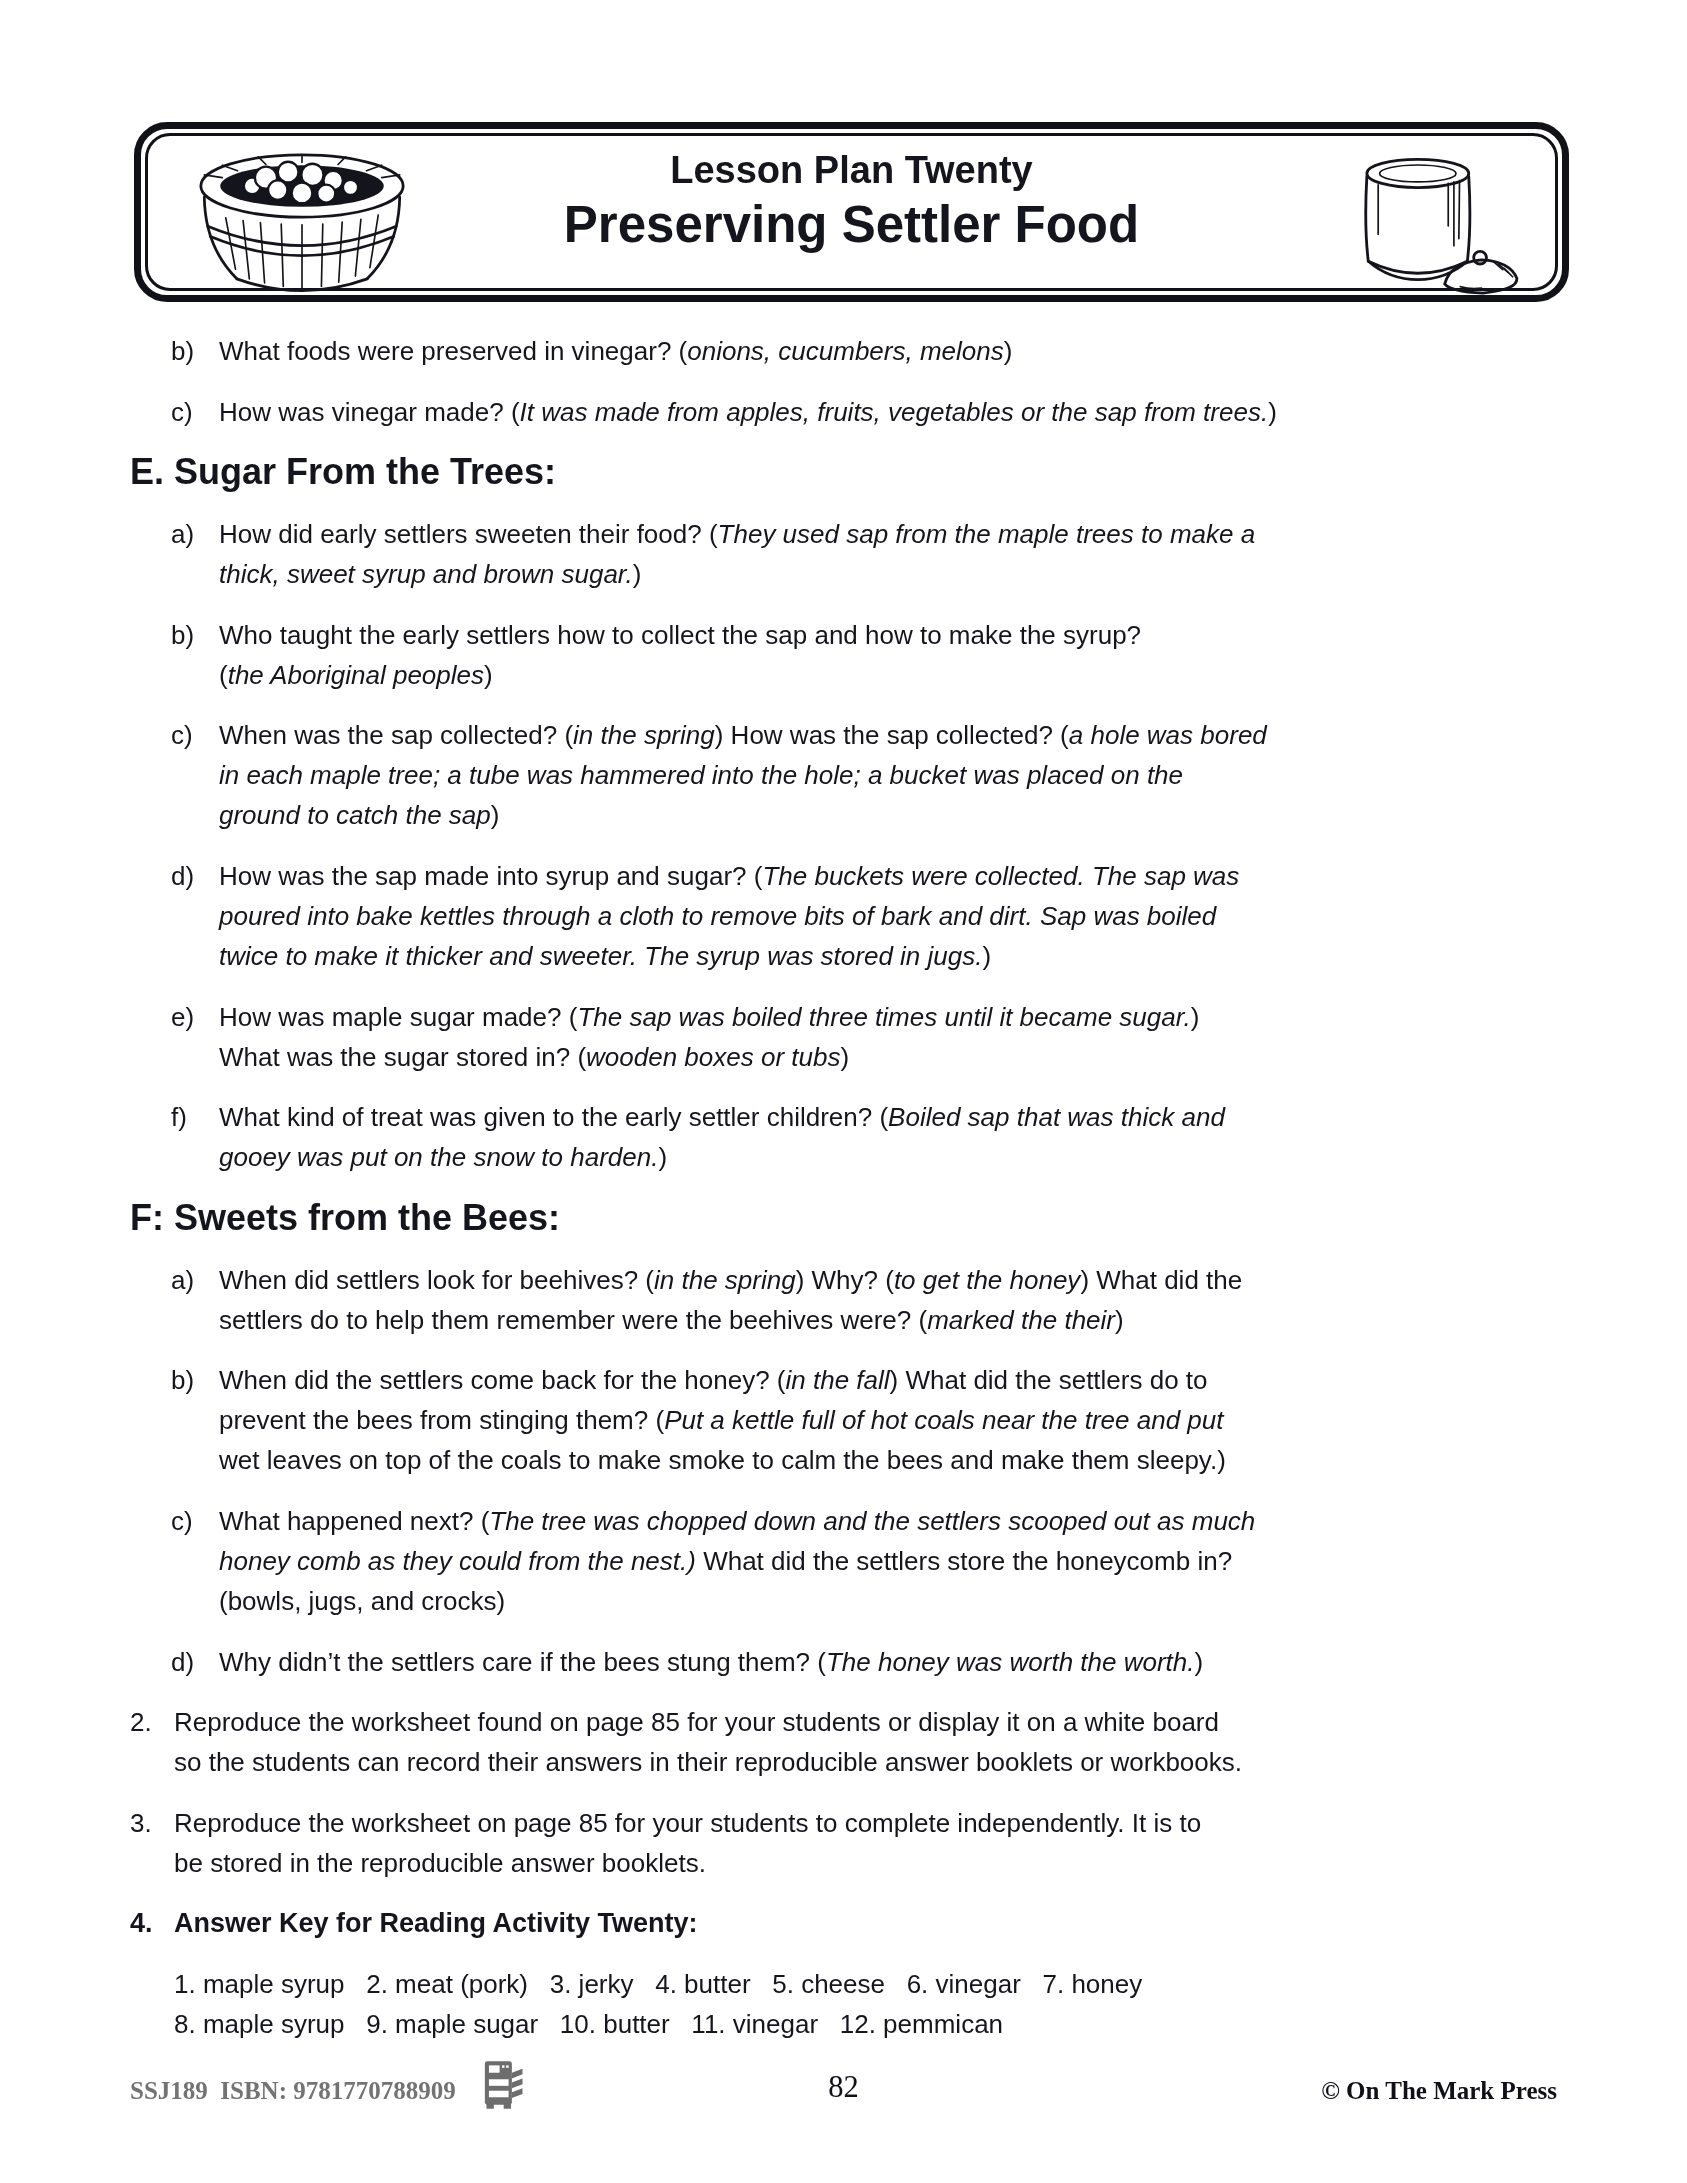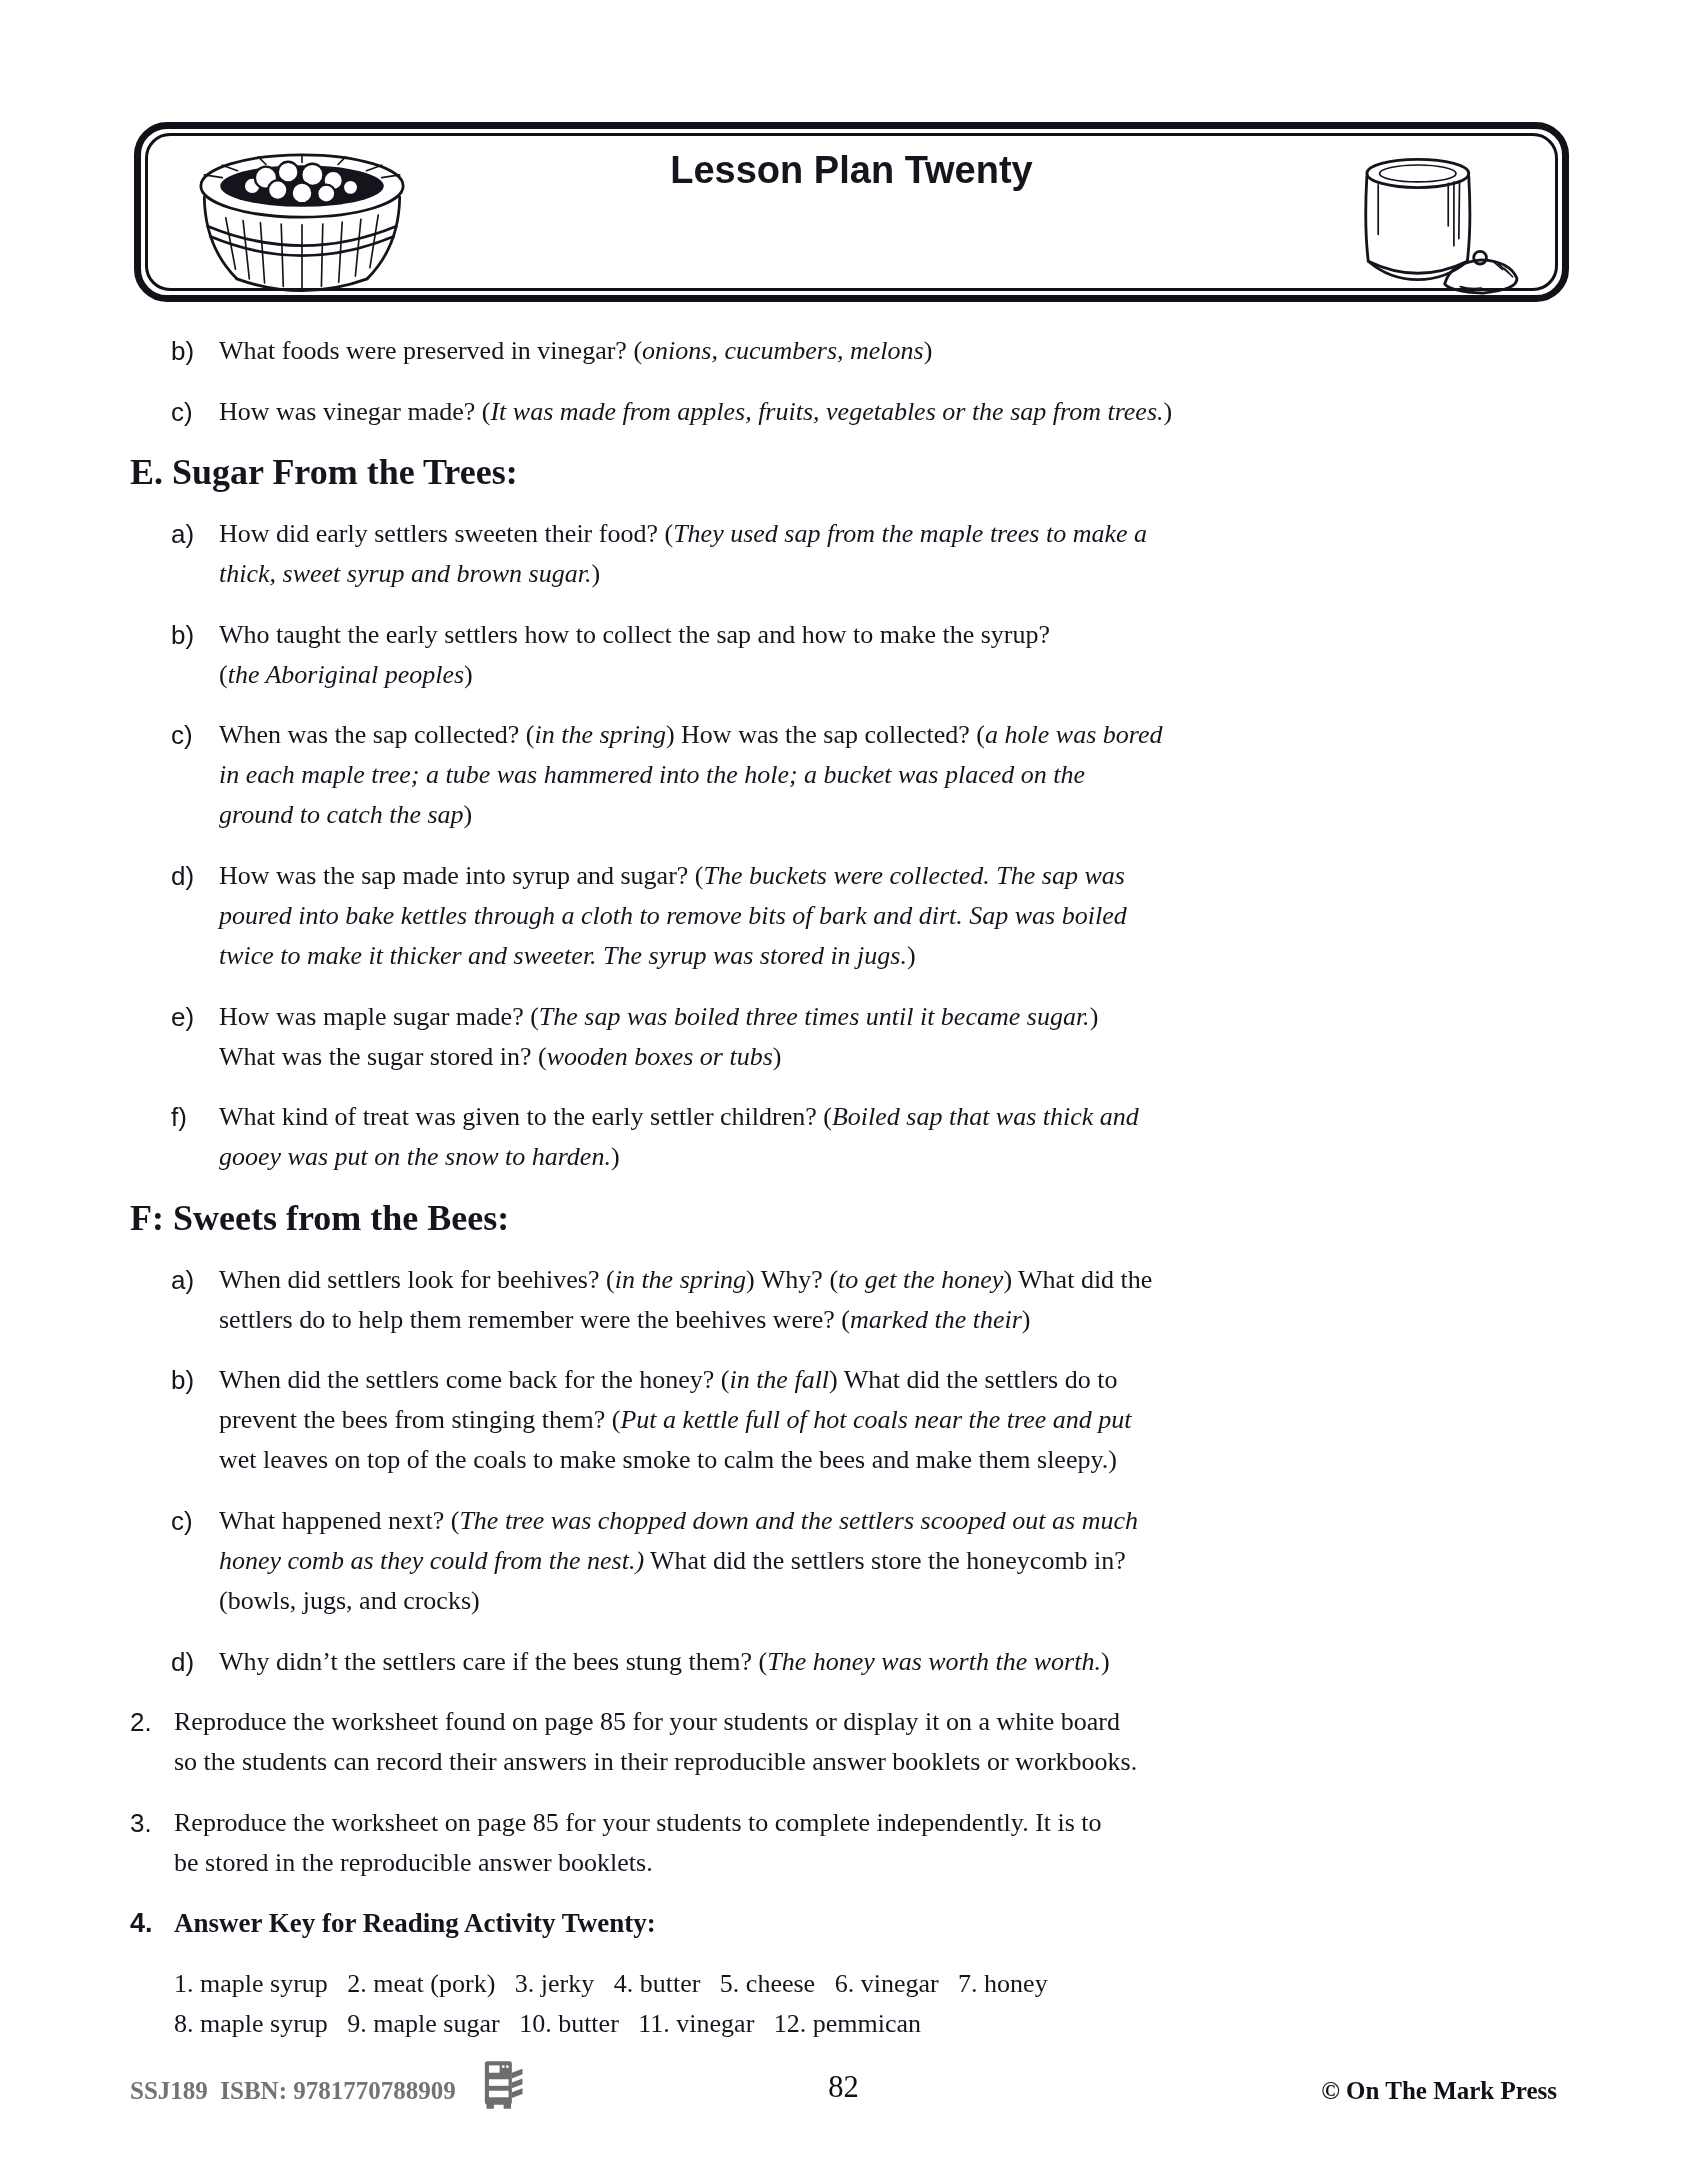--- a/index.html
+++ b/index.html
@@ -25,21 +25,21 @@
   .illus.right{right:28px;top:11.5px;}
   
   .content{position:absolute;left:0;top:331px;width:1687px;}
   .item{display:flex;margin:0 124px 20.6px 130px;font-size:26px;line-height:40px;}
   .item.q{padding-left:41px;}
   .item.q .label{flex:0 0 48px;}
   .item.n .label,.item.nb .label{flex:0 0 44px;}
   .item.section{font-weight:700;font-size:36px;margin-top:5px;margin-bottom:22px;}
   .item.nb{font-weight:700;font-size:27px;}
   .item.key{padding-left:44px;}
-  .text{white-space:pre-wrap;font-family:Liberation Serif, serif;}
+  .text{white-space:pre-wrap;}
   .i{font-style:italic;}
   
   .footer{position:absolute;left:130px;right:130px;top:2056px;height:74px;}
   .f-left{
     position:absolute;left:0;top:21.4px;font-family:"Liberation Serif",serif;
     font-weight:700;font-size:25px;white-space:pre;color:#737373;text-align:center;
   }
   .f-copier{position:absolute;left:353px;top:1.6px;}
   .f-page{
     position:absolute;left:50%;transform:translateX(-50%);top:14px;
@@ -115,20 +115,21 @@
         <g class="thin">
           <line x1="214" y1="164" x2="228" y2="176"></line>
           <line x1="222" y1="170" x2="234" y2="182"></line>
           <line x1="206" y1="160" x2="220" y2="172"></line>
         </g>
         <path class="thin" d="M160,196 q14,4 30,2"></path>
       </svg>
 
       <div class="titles">
         <div class="title1">Lesson Plan Twenty</div>
+        <div class="title2">Preserving Settler Food</div>
       </div>
     </div>
   </div>
 
   <div class="content">
       <div class="item q">
         <span class="label">b)</span>
         <span class="text"><span>What foods were preserved in vinegar? (</span><span class="i">onions, cucumbers, melons</span><span>)</span></span>
       </div>
       <div class="item q">

